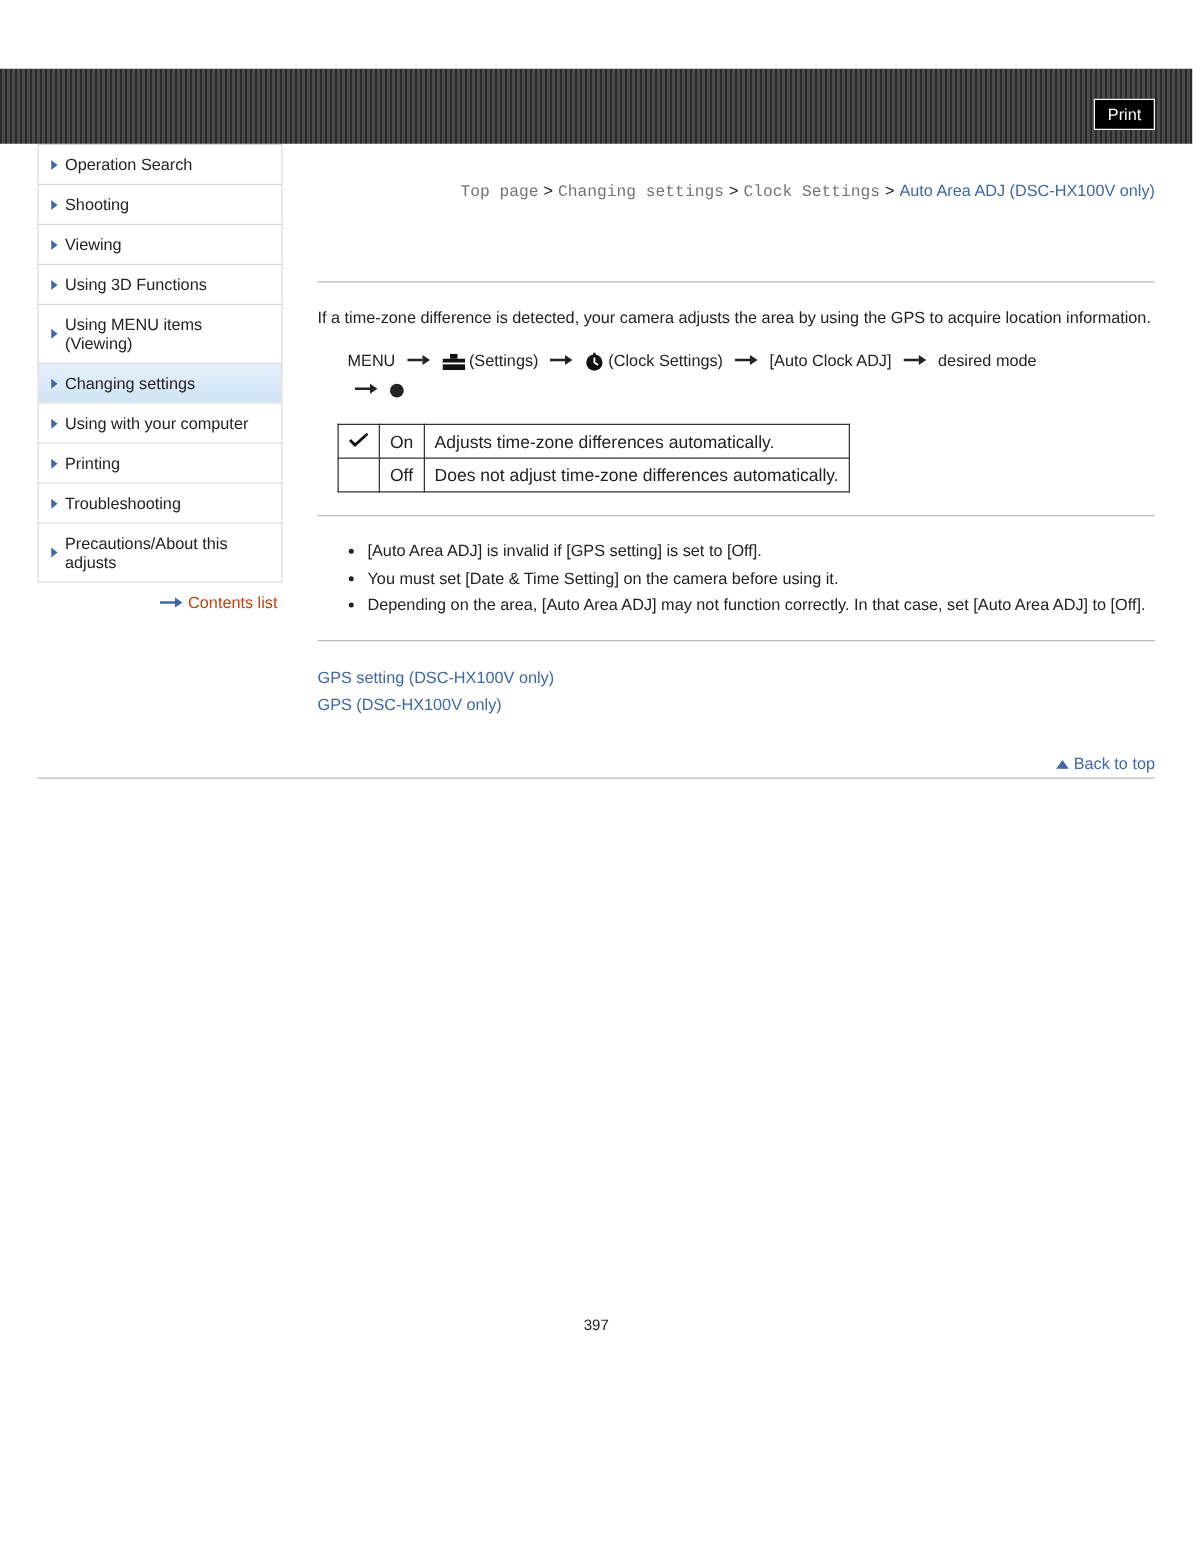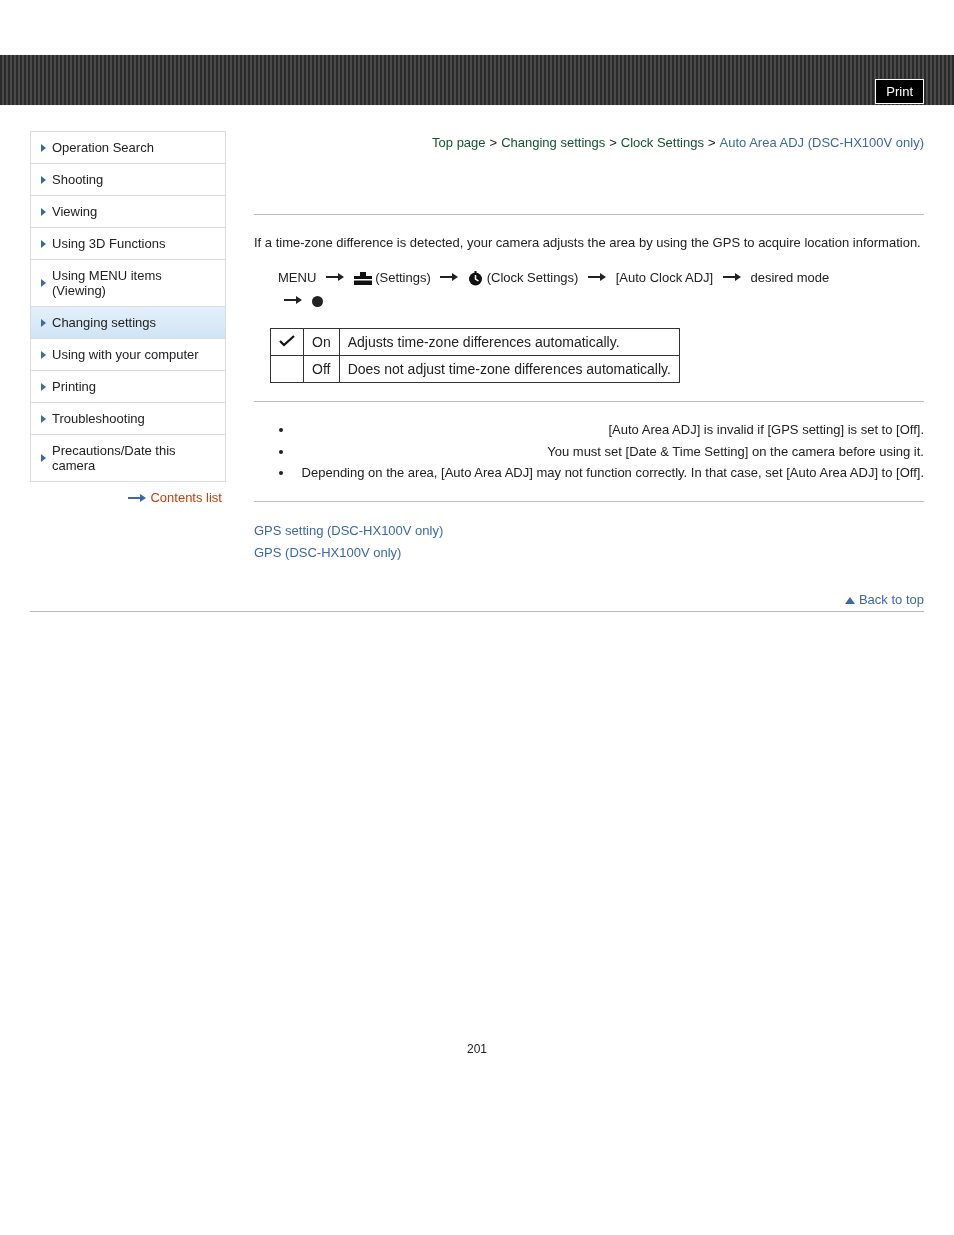--- a/index.html
+++ b/index.html
@@ -1,47 +1,47 @@
 <!DOCTYPE html>
 <html><head>
 <meta charset="utf-8">
 <style>
   * { box-sizing: border-box; }
   body { margin: 0; font-family: Arial, Helvetica, sans-serif; font-size: 13px; color: #222; background: #fff; }
   .page { width: 954px; margin: 0 auto; }
-  .header-stripe { height: 50px; margin-top: 55px; position: relative;
+  .header-stripe { height: 60px; margin-top: 55px; position: relative;
     background: repeating-linear-gradient(90deg, #2a2a2a 0 2px, #4a4a4a 2px 4px); }
   .print-btn { position: absolute; right: 30px; top: 24px; background: #000; color: #fff; border: 1px solid #fff; padding: 4px 10px; font-size: 13px; cursor: pointer; }
   .layout { display: flex; padding: 0 30px; gap: 28px; }
-  .sidebar { width: 196px; flex-shrink: 0; margin-top: 26px; }
+  .sidebar { width: 196px; flex-shrink: 0; margin-top: 0; }
   .sb-item { border: 1px solid #dcdcdc; border-top: none; padding: 8px 8px 8px 10px; display: flex; align-items: center; gap: 6px; cursor: pointer; background: #fff; }
   .sb-item:first-child { border-top: 1px solid #dcdcdc; }
   .sb-item.active { background: linear-gradient(180deg, #e4f0fb 0%, #d0e4f5 100%); }
   .sb-caret { width: 0; height: 0; border-top: 4px solid transparent; border-bottom: 4px solid transparent; border-left: 5px solid #3c68a8; }
   .contents-link-row { text-align: right; padding: 8px 4px; }
   .contents-link-row a { color: #c2410c; text-decoration: none; }
   .contents-link-row .arr { display:inline-block; width:18px; height:8px; position:relative; margin-right:4px; }
   .contents-link-row .arr::before { content:''; position:absolute; left:0; top:3px; width:14px; height:2px; background:#3c68a8; }
   .contents-link-row .arr::after { content:''; position:absolute; right:0; top:0; width:0; height:0; border-top:4px solid transparent; border-bottom:4px solid transparent; border-left:6px solid #3c68a8; }
   .main { flex: 1; margin-top: 30px; }
   .breadcrumb { text-align: right; color: #3c68a8; margin-bottom: 64px; }
-  .breadcrumb a { color: #14532d; text-decoration: none; }
+  .breadcrumb a { color: #737373; text-decoration: none; font-family: Liberation Mono, monospace; }
   .breadcrumb .sep { color: #222; margin: 0 4px; }
   .main hr { border: none; border-top: 1px solid #bbb; margin: 18px 0; }
   .main p { line-height: 1.5; color: #222; }
   .menupath { padding-left: 24px; line-height: 1.8; }
   .menupath .arrow { display:inline-block; width:18px; height:8px; margin:0 6px; position:relative; top:-1px; }
   .menupath .arrow::before { content:''; position:absolute; left:0; top:3px; width:12px; height:2px; background:#222; }
   .menupath .arrow::after { content:''; position:absolute; right:0; top:0; width:0; height:0; border-top:4px solid transparent; border-bottom:4px solid transparent; border-left:6px solid #222; }
   .menupath .dot { display:inline-block; width:11px; height:11px; background:#222; border-radius:50%; vertical-align:middle; }
   table.opts { border-collapse: collapse; margin: 16px 0 8px 16px; }
   table.opts td { border: 1px solid #333; padding: 5px 8px; font-size: 14px; }
   .check { font-weight: bold; font-size: 14px; }
   ul.notes { padding-left: 40px; margin: 4px 0 12px; }
-  ul.notes li { margin-bottom: 2px; line-height: 1.5; text-align: right; }
+  ul.notes li { margin-bottom: 2px; line-height: 1.5; }
   .rel a { color: #3c68a8; text-decoration: none; line-height:1.7; }
   .back-top { color:#3c68a8; text-decoration:none; cursor:pointer; white-space:nowrap; }
   .back-top .tri { display:inline-block; width:0; height:0; border-left:5px solid transparent; border-right:5px solid transparent; border-bottom:7px solid #3c68a8; margin-right:4px; vertical-align:middle; }
   .copyright { text-align:center; margin-top:6px; font-size:13px; }
   .pagenum { text-align:center; font-size:12px; margin-top: 430px; }
   .full-hr { border:none; border-top:1px solid #bbb; margin:0 30px; }
   svg.ic { vertical-align: middle; }
 </style>
 </head>
 <body>
@@ -85,21 +85,21 @@
           <div class="sb-item">
             <span class="sb-caret"></span>
             <span>Printing</span>
           </div>
           <div class="sb-item">
             <span class="sb-caret"></span>
             <span>Troubleshooting</span>
           </div>
           <div class="sb-item">
             <span class="sb-caret"></span>
-            <span>Precautions/Date this camera</span>
+            <span>Precautions/About this adjusts</span>
           </div>
         </div>
       <div class="contents-link-row">
         <span class="arr"></span><a href="#">Contents list</a>
       </div>
     </div>
 
     <div class="main">
       <div class="breadcrumb">
         <a href="#">Top page</a><span class="sep">&gt;</span><a href="#">Changing settings</a><span class="sep">&gt;</span><a href="#">Clock Settings</a><span class="sep">&gt;</span><span>Auto Area ADJ (DSC-HX100V only)</span>
@@ -164,14 +164,14 @@
         <a href="#">GPS setting (DSC-HX100V only)</a><br>
         <a href="#">GPS (DSC-HX100V only)</a>
       </div>
     </div>
   </div>
 
   <div style="text-align:right; margin: 28px 30px 4px;">
     <a class="back-top"><span class="tri"></span><span>Back to top</span></a>
   </div>
   <hr class="full-hr">
-  <div class="pagenum">201</div>
+  <div class="pagenum">397</div>
 </div>
 
 </body></html>

